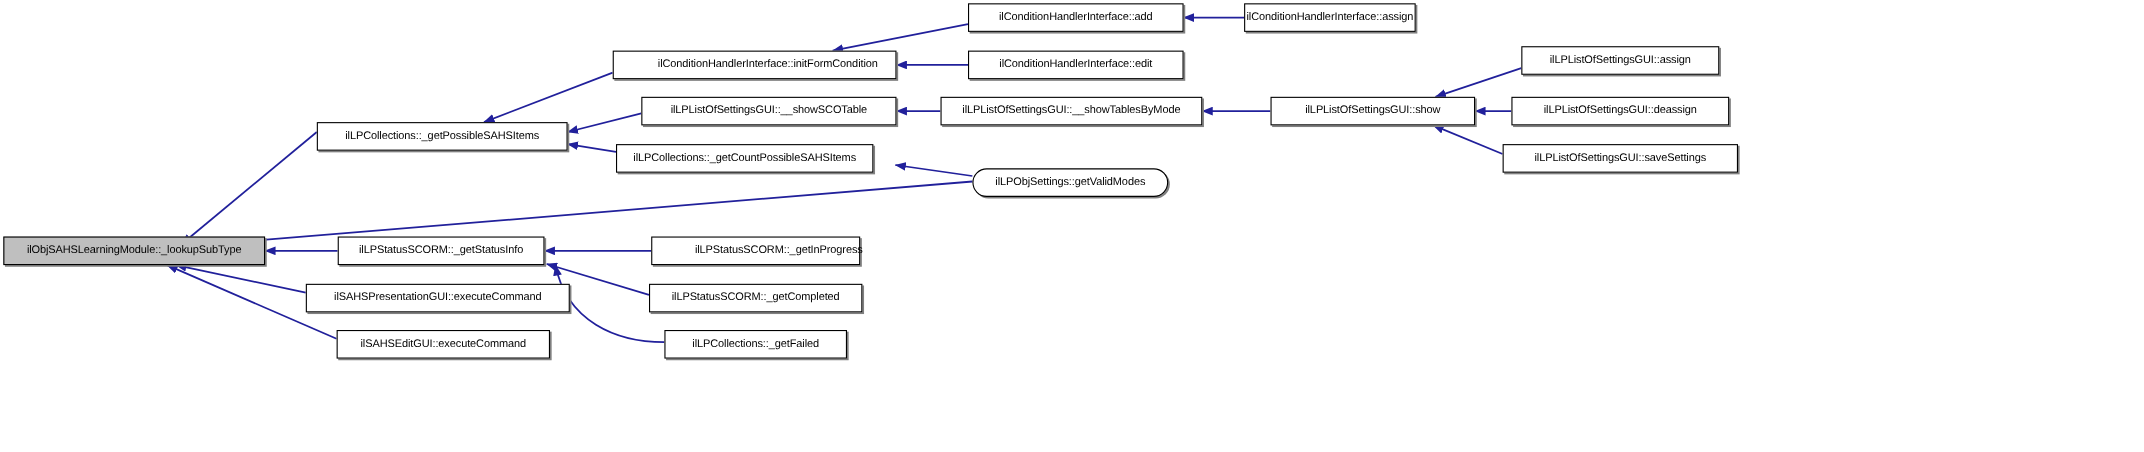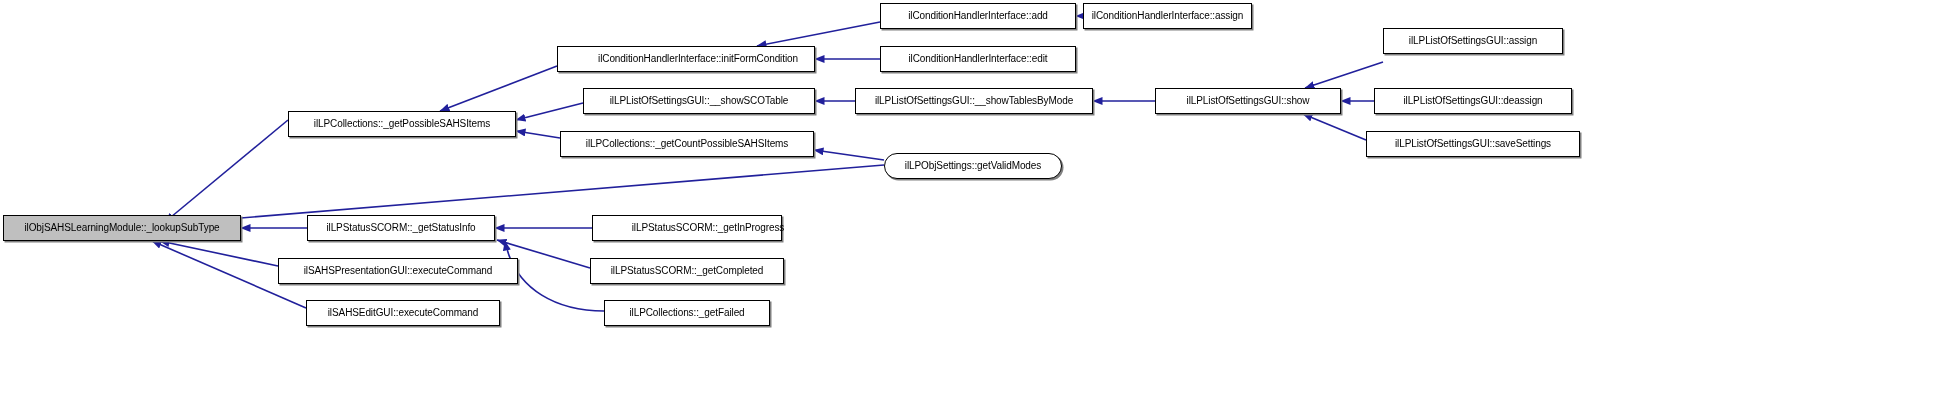--- a/index.html
+++ b/index.html
@@ -98,21 +98,21 @@
       </div>
       <div class="node" style="left: 306px; top: 300px; width: 194px; height: 26px;">
         <span class="node-label">ilSAHSEditGUI::executeCommand</span>
       </div>
       <div class="node" style="left: 557px; top: 46px; width: 258px; height: 26px; padding-left: 24px;">
         <span class="node-label">ilConditionHandlerInterface::initFormCondition</span>
       </div>
       <div class="node" style="left: 583px; top: 88px; width: 232px; height: 26px;">
         <span class="node-label">ilLPListOfSettingsGUI::__showSCOTable</span>
       </div>
-      <div class="node" style="left: 560px; top: 131px; width: 254px; height: 26px;">
+      <div class="node" style="left: 560px; top: 131px; width: 234px; height: 26px;">
         <span class="node-label">ilLPCollections::_getCountPossibleSAHSItems</span>
       </div>
       <div class="node" style="left: 592px; top: 215px; width: 190px; height: 26px; padding-left: 42px;">
         <span class="node-label">ilLPStatusSCORM::_getInProgress</span>
       </div>
       <div class="node" style="left: 590px; top: 258px; width: 194px; height: 26px;">
         <span class="node-label">ilLPStatusSCORM::_getCompleted</span>
       </div>
       <div class="node" style="left: 604px; top: 300px; width: 166px; height: 26px;">
         <span class="node-label">ilLPCollections::_getFailed</span>
@@ -122,27 +122,27 @@
       </div>
       <div class="node" style="left: 880px; top: 46px; width: 196px; height: 26px;">
         <span class="node-label">ilConditionHandlerInterface::edit</span>
       </div>
       <div class="node" style="left: 855px; top: 88px; width: 238px; height: 26px;">
         <span class="node-label">ilLPListOfSettingsGUI::__showTablesByMode</span>
       </div>
       <div class="node" style="left: 884px; top: 153px; width: 178px; height: 26px; border-radius: 13px;">
         <span class="node-label">ilLPObjSettings::getValidModes</span>
       </div>
-      <div class="node" style="left: 1083px; top: 3px; width: 169px; height: 26px;">
+      <div class="node" style="left: 1131px; top: 3px; width: 156px; height: 26px;">
         <span class="node-label">ilConditionHandlerInterface::assign</span>
       </div>
       <div class="node" style="left: 1155px; top: 88px; width: 186px; height: 26px;">
         <span class="node-label">ilLPListOfSettingsGUI::show</span>
       </div>
-      <div class="node" style="left: 1383px; top: 28px; width: 180px; height: 26px;">
+      <div class="node" style="left: 1383px; top: 42px; width: 180px; height: 26px;">
         <span class="node-label">ilLPListOfSettingsGUI::assign</span>
       </div>
       <div class="node" style="left: 1374px; top: 88px; width: 198px; height: 26px;">
         <span class="node-label">ilLPListOfSettingsGUI::deassign</span>
       </div>
       <div class="node" style="left: 1366px; top: 131px; width: 214px; height: 26px;">
         <span class="node-label">ilLPListOfSettingsGUI::saveSettings</span>
       </div>
     </div>
 </div>

